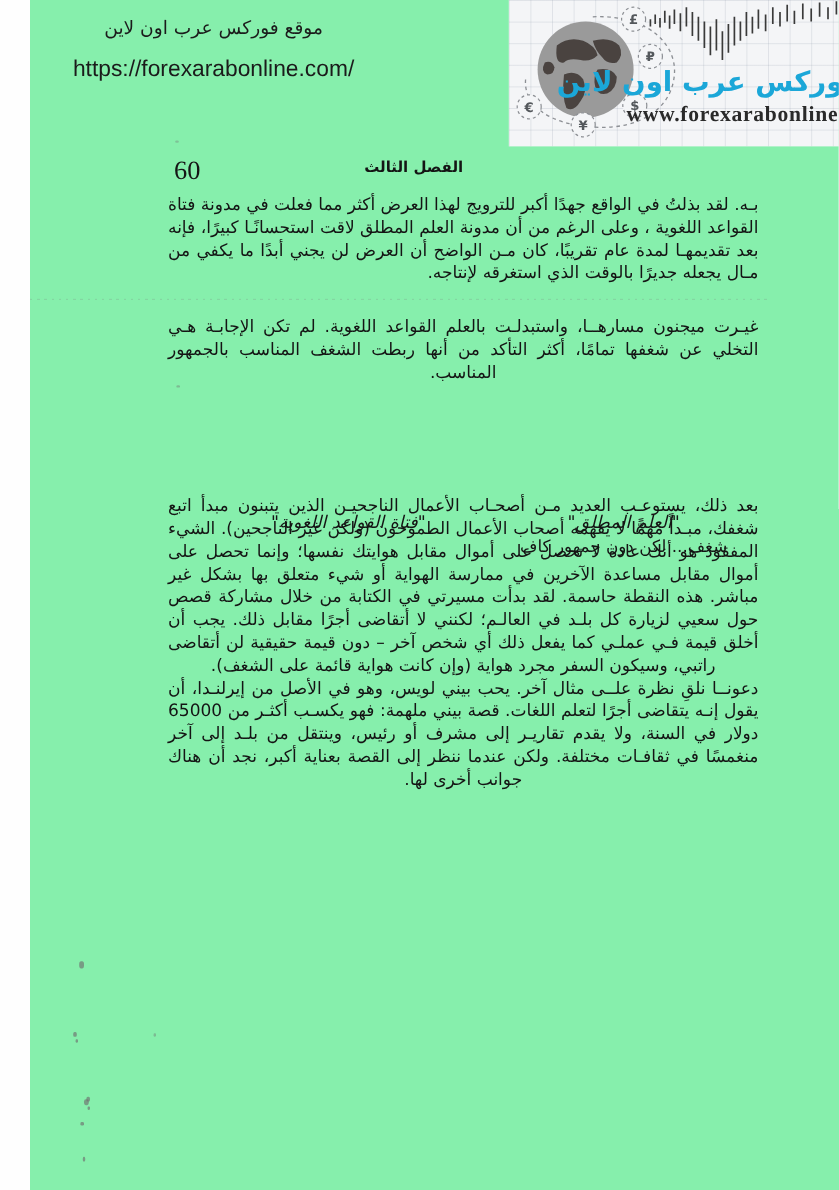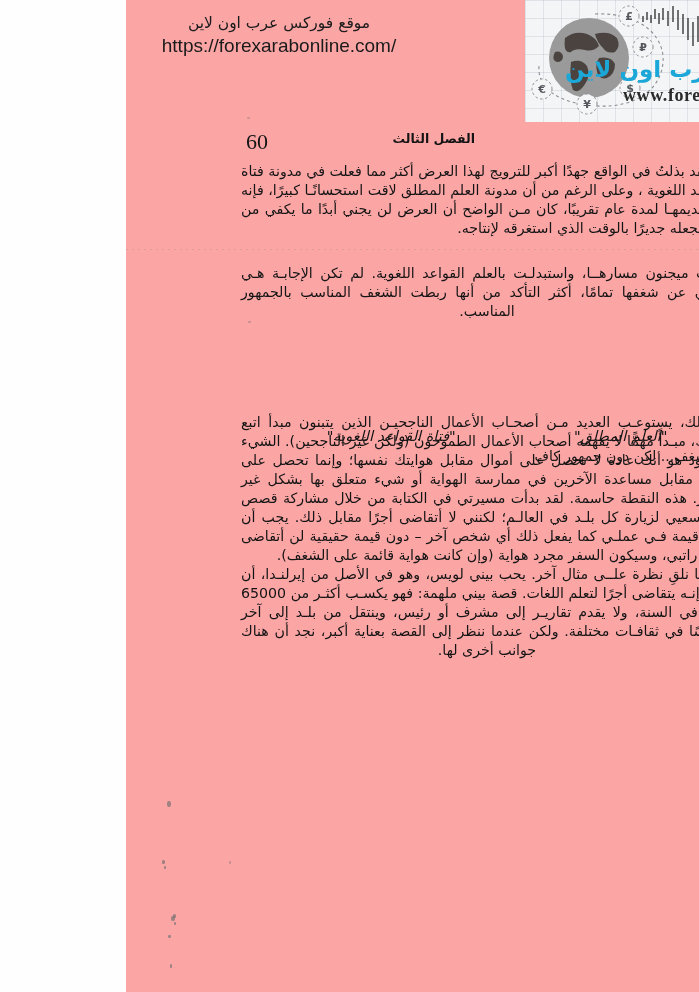--- a/index.html
+++ b/index.html
@@ -14,23 +14,23 @@
     position: relative;
     overflow: hidden;
     font-family: "DejaVu Sans", sans-serif;
     background: #fefefe;
   }
 
   
   #page {
     position: absolute;
     inset: 0;
-    width: 573px;
+    width: 674px;
     height: 992px;
-    background: #fca5a5;
+    background: #86efac;
   }
 
   
   #watermark {
     position: absolute;
     left: 8px;
     top: 14px;
     width: 290px;
     text-align: center;
     direction: rtl;
@@ -42,21 +42,21 @@
     line-height: 1.25;
     letter-spacing: 0px;
     white-space: nowrap;
     direction: rtl;
   }
   #watermark .wm-url {
     font-family: "Liberation Sans", sans-serif;
     font-size: 19px;
     line-height: 1.2;
     direction: ltr;
-    margin-top: 2px;
+    margin-top: 14px;
     white-space: nowrap;
   }
 
   
   #logo-banner {
     position: absolute;
     left: 399px;
     top: 0px;
     width: 300px;
     height: 122px;
@@ -108,21 +108,21 @@
   #running-head {
     position: absolute;
     left: 120px;
     top: 131px;
     width: 460px;
     height: 20px;
     direction: rtl;
   }
   #running-head .rh-title {
     position: absolute;
-    right: 231px;
+    right: 219px;
     top: 0;
     font-family: "DejaVu Sans", sans-serif;
     font-size: 12.5px;
     font-weight: bold;
     color: #141414;
     white-space: nowrap;
   }
   #running-head .rh-page {
     position: absolute;
     left: 0px;

